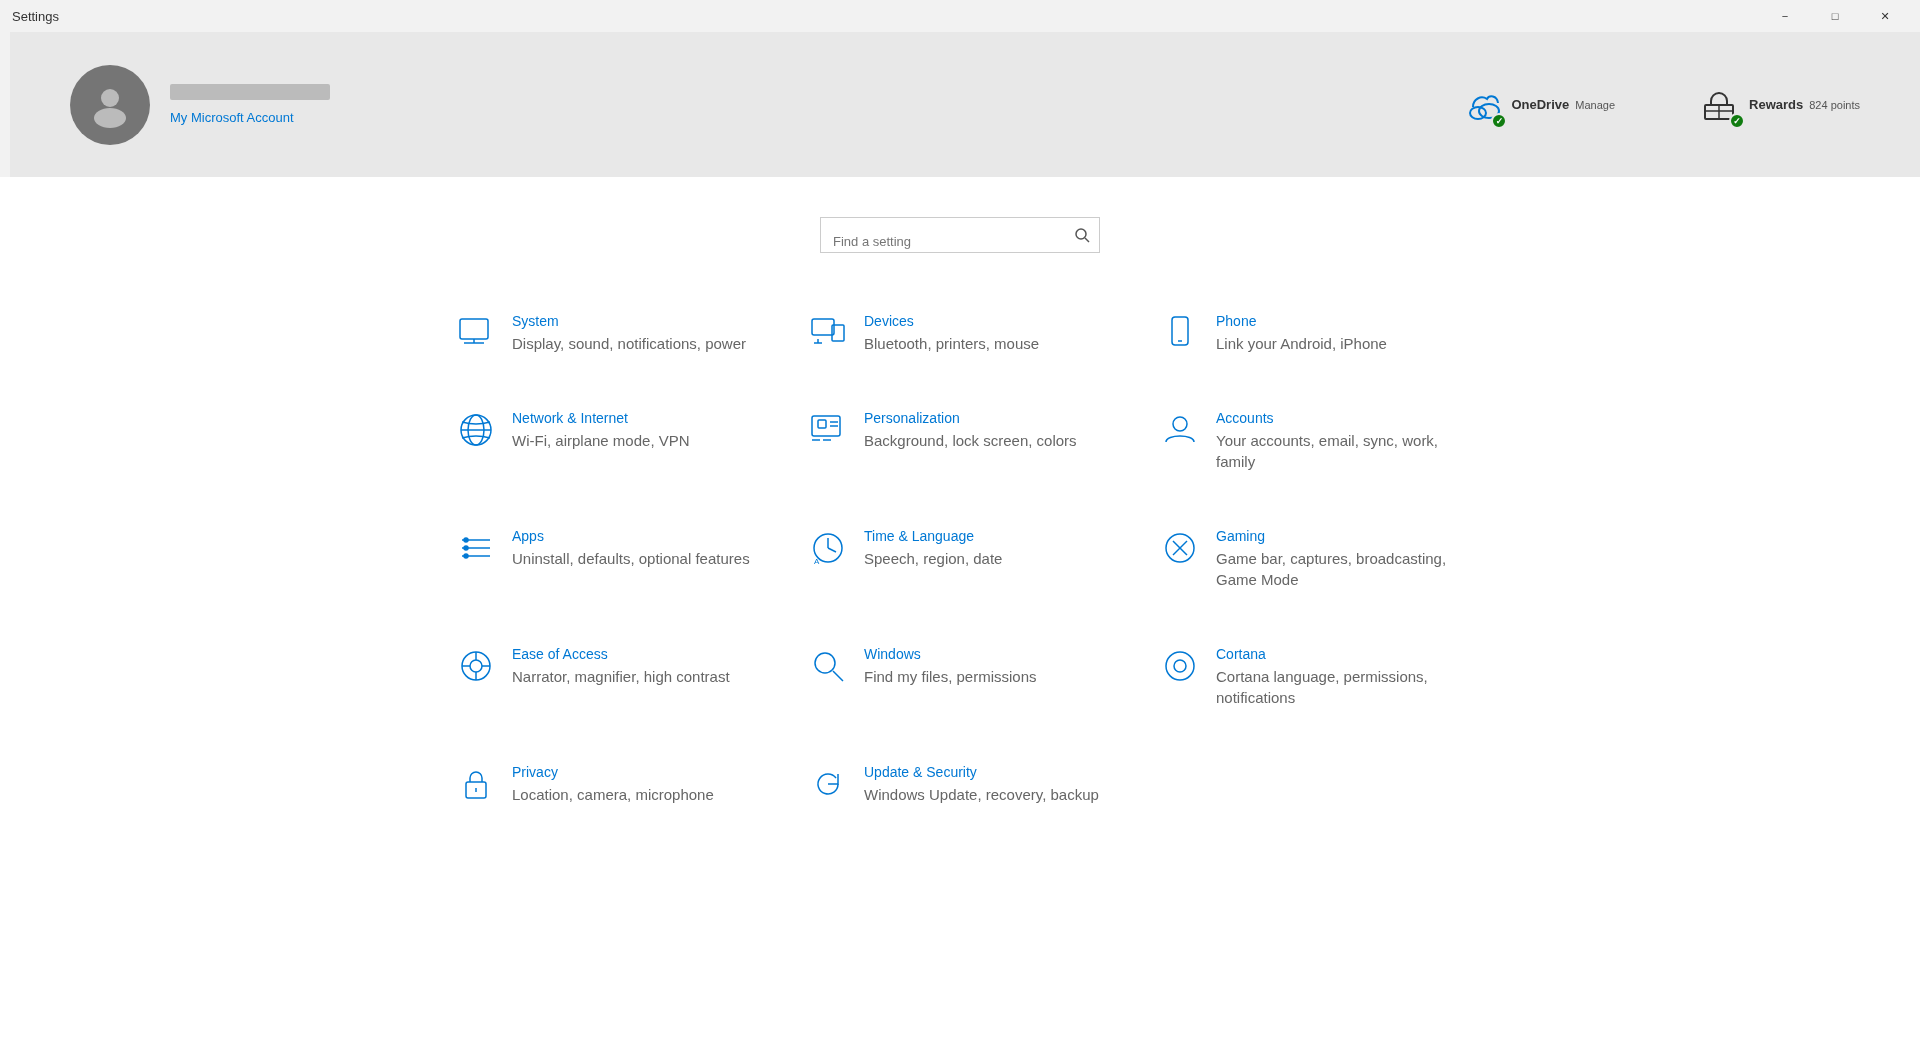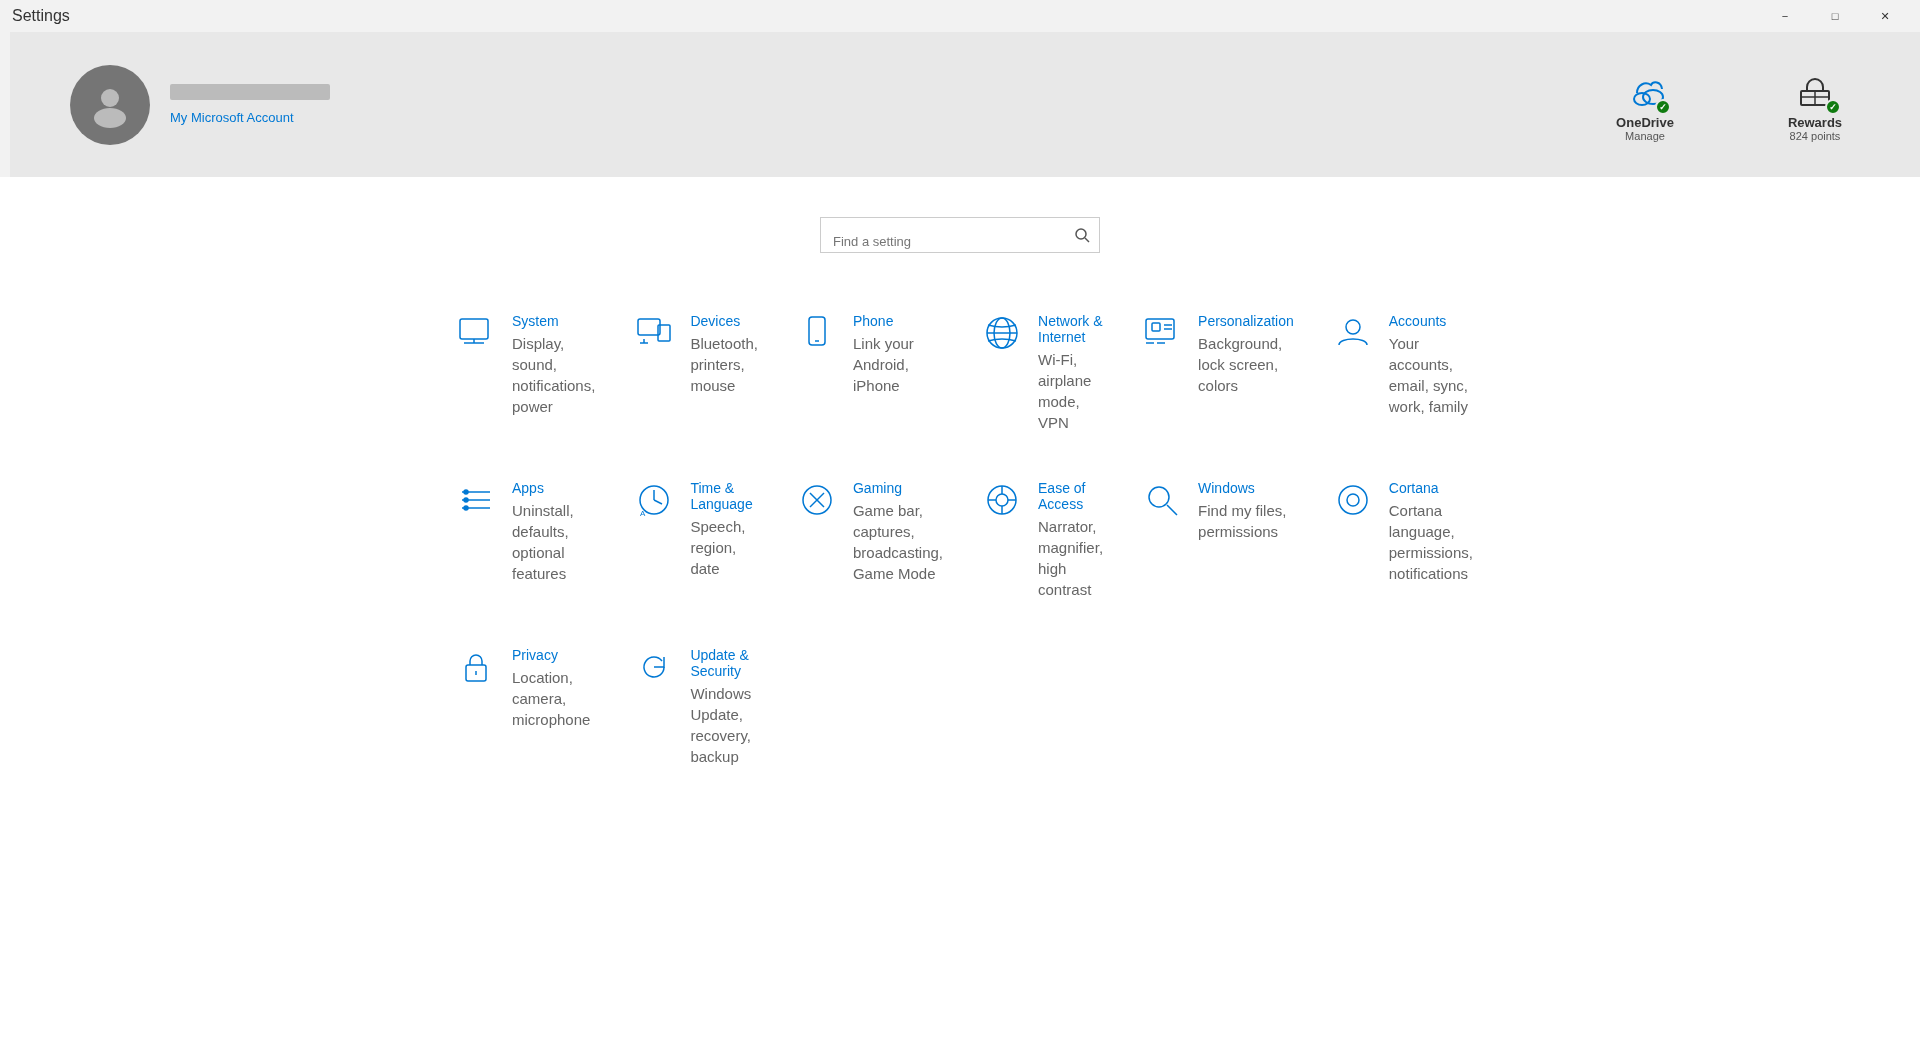--- a/index.html
+++ b/index.html
@@ -15,21 +15,21 @@
       position: absolute;
       top: 0; left: 0; right: 0;
       height: 32px;
       background: #f2f2f2;
       display: flex;
       align-items: center;
       padding: 0 12px;
       z-index: 100;
     }
     .title-bar-title {
-      font-size: 16px;
+      font-size: 13px;
       color: #333;
       flex: 1;
     }
     .title-bar-controls {
       display: flex;
       gap: 4px;
     }
     .title-bar-btn {
       width: 46px;
       height: 32px;
@@ -85,22 +85,23 @@
       cursor: pointer;
     }
     .header-services {
       display: flex;
       gap: 80px;
       margin-left: auto;
       align-items: flex-start;
     }
     .service-item {
       display: flex;
-      flex-direction: column;
-      align-items: center;
+      flex-direction: row;
+      align-items: center;
+      gap: 6px;
       cursor: pointer;
       min-width: 90px;
     }
     .service-icon-wrap {
       position: relative;
       width: 48px;
       height: 48px;
       display: flex;
       align-items: center;
       justify-content: center;
@@ -169,22 +170,22 @@
       border: none;
       cursor: pointer;
       display: flex;
       align-items: center;
       justify-content: center;
       color: #555;
     }
 
     .settings-grid {
       display: grid;
-      grid-template-columns: repeat(6, 1fr);
-      gap: 7px;
+      grid-template-columns: repeat(3, 1fr);
+      gap: 16px;
       padding: 10px 180px 40px;
       max-width: 1400px;
       margin: 0 auto;
     }
     .setting-item {
       display: flex;
       align-items: flex-start;
       gap: 16px;
       padding: 20px 16px;
       cursor: pointer;

